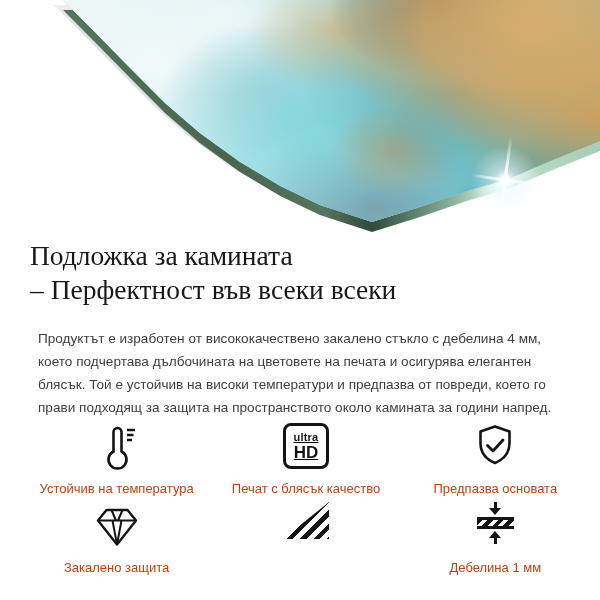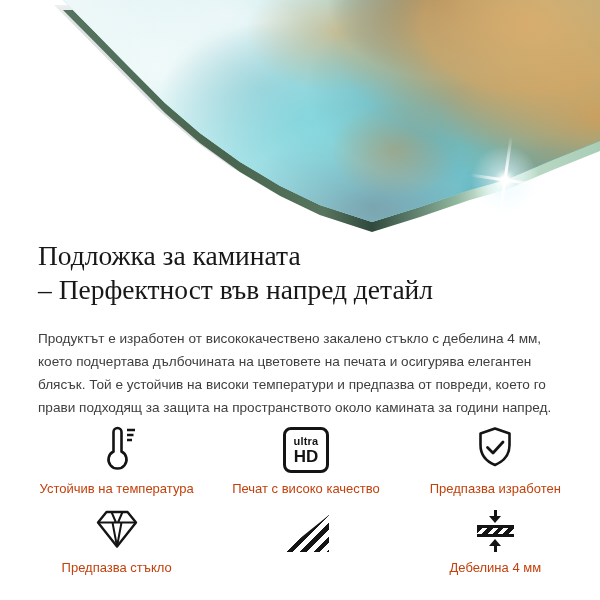--- a/index.html
+++ b/index.html
@@ -62,37 +62,37 @@
     transform:translateY(-50%) rotate(8deg);
     background:linear-gradient(to right, rgba(255,255,255,0), #ffffff 42%, #ffffff 58%, rgba(255,255,255,0));
   }
   .sparkle .core {
     position:absolute; left:50%; top:50%; width:9px; height:9px; border-radius:50%;
     transform:translate(-50%,-50%); background:#ffffff; filter:blur(1px);
   }
 
   
   h1 {
-    margin-top:6px; padding-left:38px;
+    margin-top:6px; padding-left:30px;
     font-family:"Liberation Serif", serif; font-weight:400;
     font-size:27.5px; line-height:34px; color:#181818;
   }
   h1 span { display:block; }
   .descr {
     margin-top:20px; padding:0 34px 0 38px;
     font-size:13.6px; line-height:23px; color:#3e3e3e;
   }
 
   
   .features {
     margin-top:4px; padding:0 10px 0 22px;
     display:grid; grid-template-columns:1fr 1fr 1fr; row-gap:6px;
   }
   .feature { display:flex; flex-direction:column; align-items:center; }
-  .icon-box { height:50px; display:flex; align-items:flex-end; justify-content:center; }
+  .icon-box { height:50px; display:flex; align-items:flex-start; justify-content:center;text-decoration:underline; }
   .feature-label { margin-top:8px; font-size:13px; color:#c2410c; white-space:nowrap; }
   .feature svg { display:block; }
 
   
   .uhd {
     width:46px; height:46px; border:3px solid #141414; border-radius:8px;
     display:flex; flex-direction:column; align-items:center; justify-content:center;
     color:#141414; line-height:1;
   }
   .uhd .t1 { font-size:11px; font-weight:700; letter-spacing:.2px; }
@@ -128,21 +128,21 @@
     <div class="sparkle">
       <span class="glow"></span>
         <span class="ray-v"></span>
         <span class="ray-h"></span>
         <span class="core"></span>
     </div>
   </div>
 
   <h1>
     <span>Подложка за камината</span>
-    <span>– Перфектност във напред детайл</span>
+    <span>– Перфектност във всеки всеки</span>
   </h1>
 
   <p class="descr">Продуктът е изработен от висококачествено закалено стъкло с дебелина 4 мм, което подчертава дълбочината на цветовете на печата и осигурява елегантен блясък. Той е устойчив на високи температури и предпазва от повреди, което го прави подходящ за защита на пространството около камината за години напред.</p>
 
   <div class="features">
 
     <div class="feature">
       <div class="icon-box">
         <svg width="48" height="50" viewBox="0 0 48 50" fill="none" stroke="#141414" stroke-width="2.6">
           <path d="M20.5 28.5 V9 a4 4 0 0 1 8 0 v19.5 a9 9 0 1 1 -8 0 Z"></path>
@@ -152,56 +152,56 @@
       <div class="feature-label">Устойчив на температура</div>
     </div>
 
     <div class="feature">
       <div class="icon-box">
         <div class="uhd">
           <span class="t1">ultra</span>
           <span class="t2">HD</span>
         </div>
       </div>
-      <div class="feature-label">Печат с високо качество</div>
+      <div class="feature-label">Печат с блясък качество</div>
     </div>
 
     <div class="feature">
       <div class="icon-box">
         <svg width="48" height="48" viewBox="0 0 48 48" fill="none" stroke="#141414" stroke-width="2.6" stroke-linejoin="round">
           <path d="M24 3.5 l14.5 5 v11.5 c0 9.5 -6 16.5 -14.5 20 c-8.5 -3.5 -14.5 -10.5 -14.5 -20 V8.5 Z"></path>
           <path d="M16.5 22.5 l5.5 5.5 L32 17" stroke-width="2.8" stroke-linecap="round"></path>
         </svg>
       </div>
-      <div class="feature-label">Предпазва изработен</div>
+      <div class="feature-label">Предпазва основата</div>
     </div>
 
     <div class="feature">
       <div class="icon-box">
         <svg width="48" height="48" viewBox="0 0 48 48" fill="none" stroke="#141414" stroke-width="2.4" stroke-linejoin="round">
           <path d="M13.5 8 H34.5 L43 18.5 L24 42.5 L5 18.5 Z"></path>
           <path d="M5 18.5 H43 M18.5 8 l4.5 10.5 M29.5 8 l-4.5 10.5 M19.5 18.5 L24 42.5 M28.5 18.5 L24 42.5" stroke-width="2"></path>
         </svg>
       </div>
-      <div class="feature-label">Предпазва стъкло</div>
+      <div class="feature-label">Закалено защита</div>
     </div>
 
     <div class="feature">
       <div class="icon-box">
         <div class="stripes"></div>
       </div>
     </div>
 
     <div class="feature">
       <div class="icon-box">
         <div class="thick">
           <span class="stem"></span>
           <span class="tri-down"></span>
           <span class="bar"></span>
           <span class="tri-up"></span>
           <span class="stem"></span>
         </div>
       </div>
-      <div class="feature-label">Дебелина 4 мм</div>
+      <div class="feature-label">Дебелина 1 мм</div>
     </div>
 
   </div>
 </div>
 
 </body></html>

